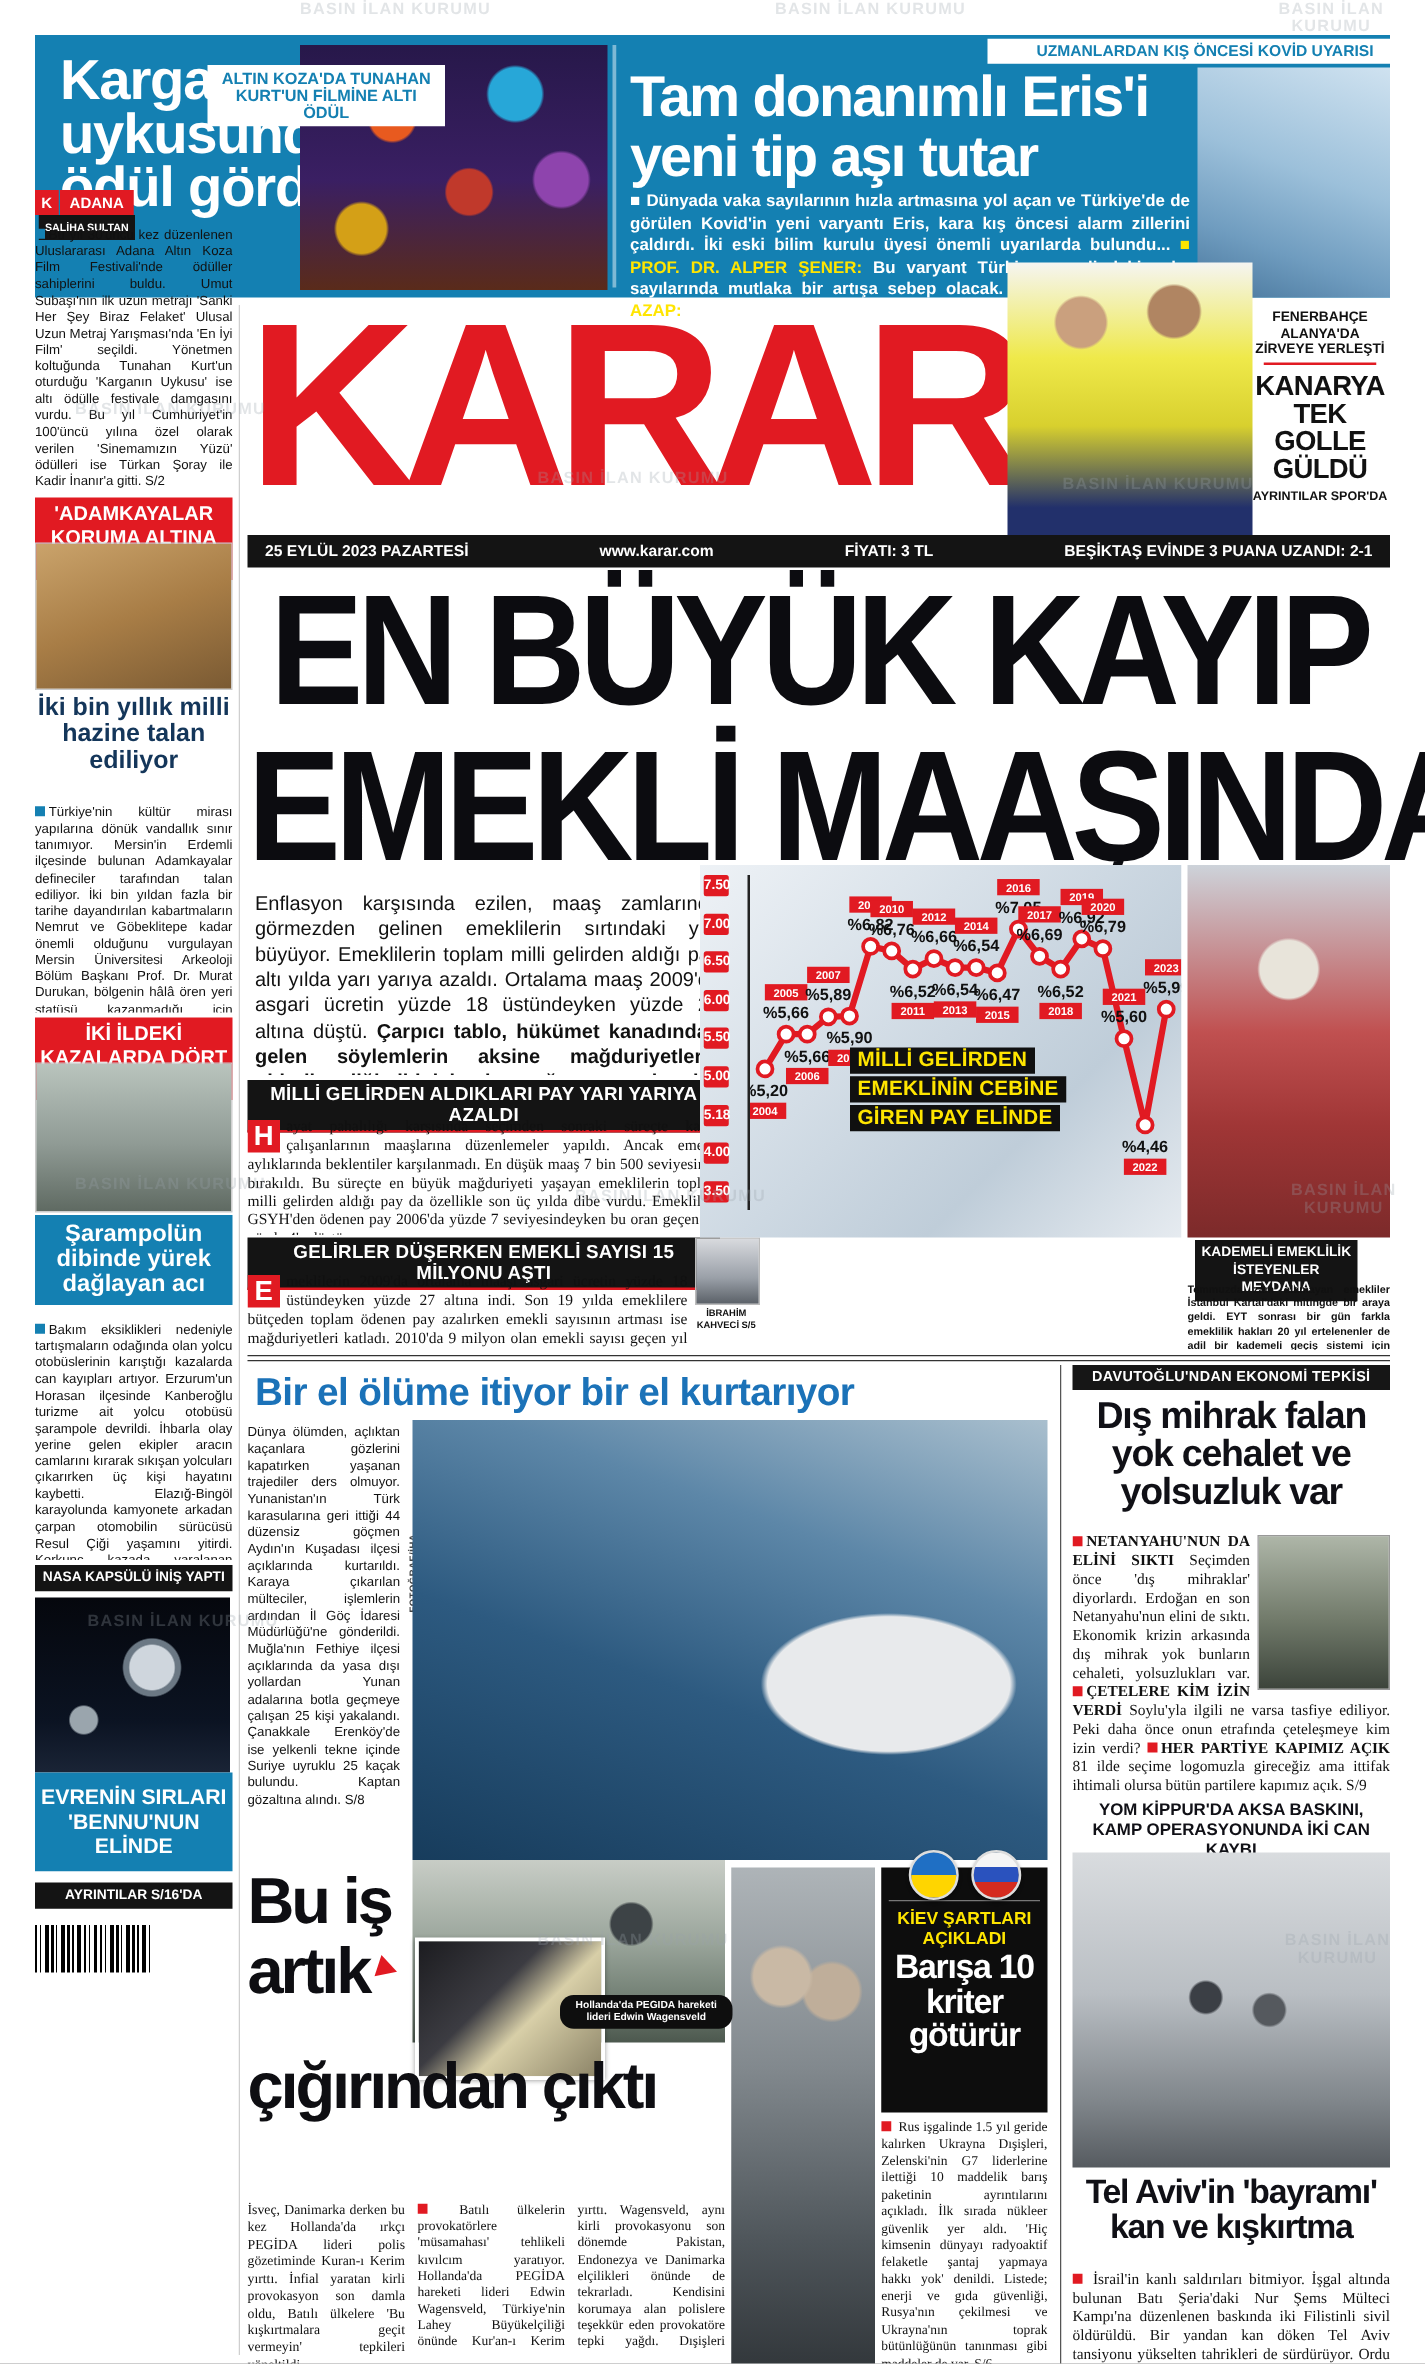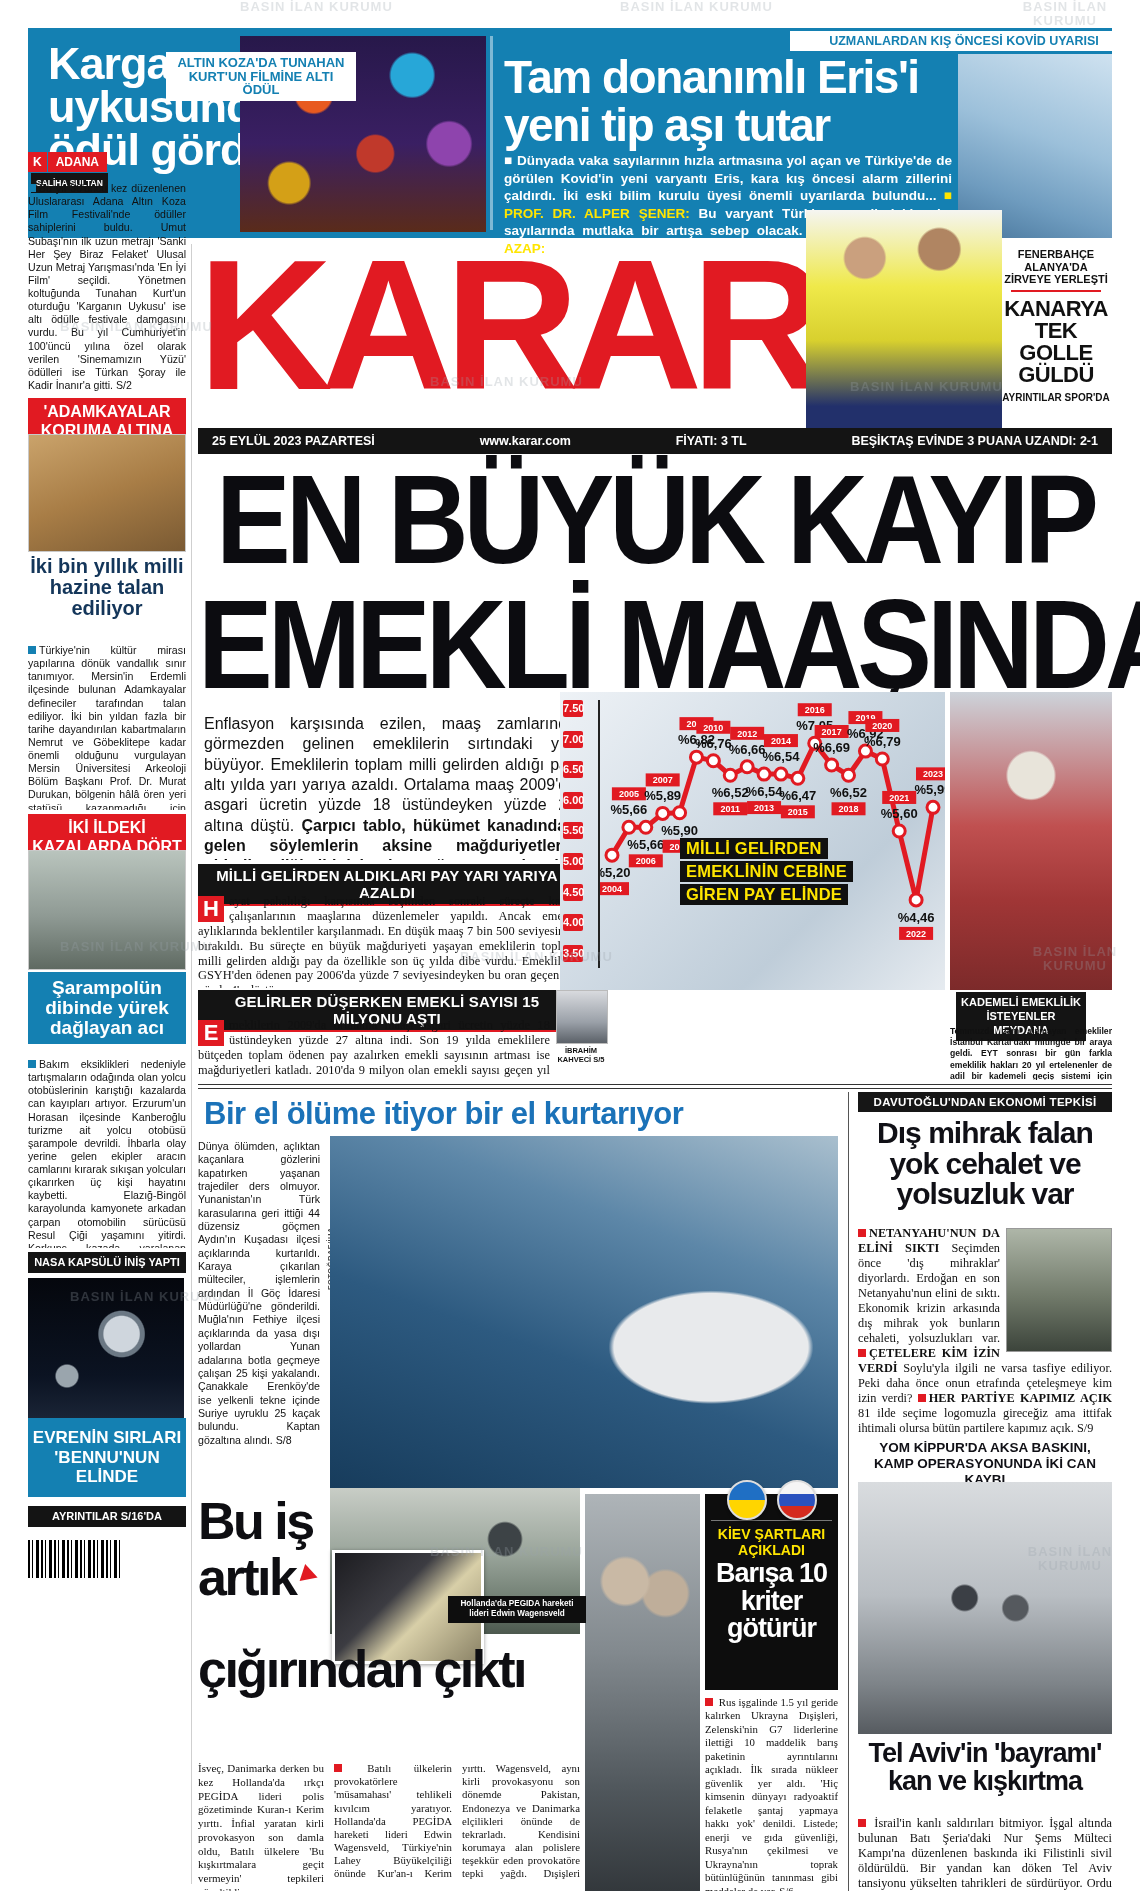--- a/index.html
+++ b/index.html
@@ -183,21 +183,21 @@
   <div class="abs" style="left:548px;top:1046px;width:66px;font-size:7.5px;font-weight:900;text-align:center;">İBRAHİM KAHVECİ S/5</div>
 
   <div class="abs" style="left:560px;top:692px;width:385px;height:298px;background:linear-gradient(135deg,#eef2f6 0%,#d3dde6 40%,#bfcdd9 70%,#e6ebf0 100%);overflow:hidden;">
     <div class="abs" id="chart-yticks" style="left:3px;top:8px;">
         <div class="ytick">7.50</div>
         <div class="ytick">7.00</div>
         <div class="ytick">6.50</div>
         <div class="ytick">6.00</div>
         <div class="ytick">5.50</div>
         <div class="ytick">5.00</div>
-        <div class="ytick">4.50</div>
+        <div class="ytick">5.18</div>
         <div class="ytick">4.00</div>
         <div class="ytick">3.50</div>
       </div>
     <div class="abs" style="left:38px;top:8px;width:2px;height:268px;background:#222;"></div>
     <svg id="pay-chart" class="abs" style="left:40px;top:0;" width="345" height="298" viewBox="0 0 345 298">
         <polyline points="12,163.14999999999998 28.894736842105264,135.32 45.78947368421053,135.32 62.684210526315795,121.40500000000002 79.57894736842105,120.79999999999998 96.47368421052632,65.13999999999999 113.36842105263159,68.77000000000001 130.26315789473685,83.29000000000002 147.1578947368421,74.82 164.05263157894737,82.08 180.94736842105263,82.08 197.8421052631579,86.31500000000001 214.73684210526318,51.22500000000001 231.63157894736844,73.00499999999997 248.5263157894737,83.29000000000002 265.42105263157896,59.09 282.3157894736842,66.955 299.2105263157895,138.95000000000002 316.10526315789474,207.92000000000002 333,115.35499999999999 " fill="none" stroke="#e11a22" stroke-width="5" stroke-linejoin="round"></polyline>
         <rect x="-5" y="190.14999999999998" width="34" height="13" fill="#e11a22"></rect>
         <text x="12" y="200.14999999999998" class="cy" text-anchor="middle">2004</text>
         <text x="12" y="185.14999999999998" class="cv" text-anchor="middle">%5,20</text>
         <circle cx="12" cy="163.14999999999998" r="6" fill="#fff" stroke="#e11a22" stroke-width="3"></circle>
@@ -337,21 +337,21 @@
     <i class="bu"></i><span> Rus işgalinde 1.5 yıl geride kalırken Ukrayna Dışişleri, Zelenski'nin G7 liderlerine ilettiği 10 maddelik barış paketinin ayrıntılarını açıkladı. İlk sırada nükleer güvenlik yer aldı. 'Hiç kimsenin dünyayı radyoaktif felaketle şantaj yapmaya hakkı yok' denildi. Listede; enerji ve gıda güvenliği, Rusya'nın çekilmesi ve Ukrayna'nın toprak bütünlüğünün tanınması gibi maddeler de var. S/6</span>
   </div>
 
   <div class="abs pegida-h" style="left:198px;top:1494px;width:200px;">Bu iş</div>
   <div class="abs pegida-h" style="left:198px;top:1550px;width:200px;">artık</div>
   <div class="abs" style="left:330px;top:1488px;width:250px;height:146px;background:
       radial-gradient(circle at 70% 35%,#3d4346 0 8%,transparent 9%),
       linear-gradient(180deg,#c8cdc6 0%,#9aa59b 45%,#6c7a6e 80%,#4c584e 100%);"></div>
   <div class="abs" style="left:332px;top:1550px;width:146px;height:108px;border:3px solid #fff;box-shadow:0 1px 4px rgba(0,0,0,.4);background:linear-gradient(135deg,#1c1c20 0%,#3c3c42 40%,#d8cfa8 60%,#8a8266 100%);"></div>
   <div class="abs arrow-red" style="left:302px;top:1566px;transform:rotate(18deg);"></div>
-  <div class="abs caption-chip" style="left:448px;top:1596px;width:128px;">Hollanda'da PEGIDA hareketi lideri Edwin Wagensveld</div>
+  <div class="abs caption-chip" style="left:448px;top:1596px;width:128px;border-radius:11px;">Hollanda'da PEGIDA hareketi lideri Edwin Wagensveld</div>
   <div class="abs pegida-h" style="left:198px;top:1642px;width:400px;">çığırından çıktı</div>
   <div class="abs serif just" style="left:198px;top:1762px;width:126px;height:129px;font-size:11px;line-height:1.25;overflow:hidden;">İsveç, Danimarka derken bu kez Hollanda'da ırkçı PEGİDA lideri polis gözetiminde Kuran-ı Kerim yırttı. İnfial yaratan kirli provokasyon son damla oldu, Batılı ülkelere 'Bu kışkırtmalara geçit vermeyin' tepkileri yöneltildi.</div>
   <div class="abs serif just twocol" style="left:334px;top:1762px;width:246px;height:129px;font-size:10.8px;line-height:1.22;overflow:hidden;">
     <i class="bu"></i><span> Batılı ülkelerin provokatörlere 'müsamahası' tehlikeli kıvılcım yaratıyor. Hollanda'da PEGİDA hareketi lideri Edwin Wagensveld, Türkiye'nin Lahey Büyükelçiliği önünde Kur'an-ı Kerim yırttı. Wagensveld, aynı kirli provokasyonu son dönemde Pakistan, Endonezya ve Danimarka elçilikleri önünde de tekrarladı. Kendisini korumaya alan polislere teşekkür eden provokatöre tepki yağdı. Dışişleri Bakanlığı da saldırıyı kınayarak 'Avrupa ülkeleri göz yumdukça kutsal kitabımıza yönelik saygısızlıklar sürüyor' tepkisini yöneltti. S/8</span>
   </div>
 
 <div class="wm" style="left: 240px; top: 0px;">BASIN İLAN KURUMU</div>
     <div class="wm" style="left: 620px; top: 0px;">BASIN İLAN KURUMU</div>
     <div class="wm" style="left: 990px; top: 0px;">BASIN İLAN KURUMU</div>
     <div class="wm" style="left: 60px; top: 320px;">BASIN İLAN KURUMU</div>

